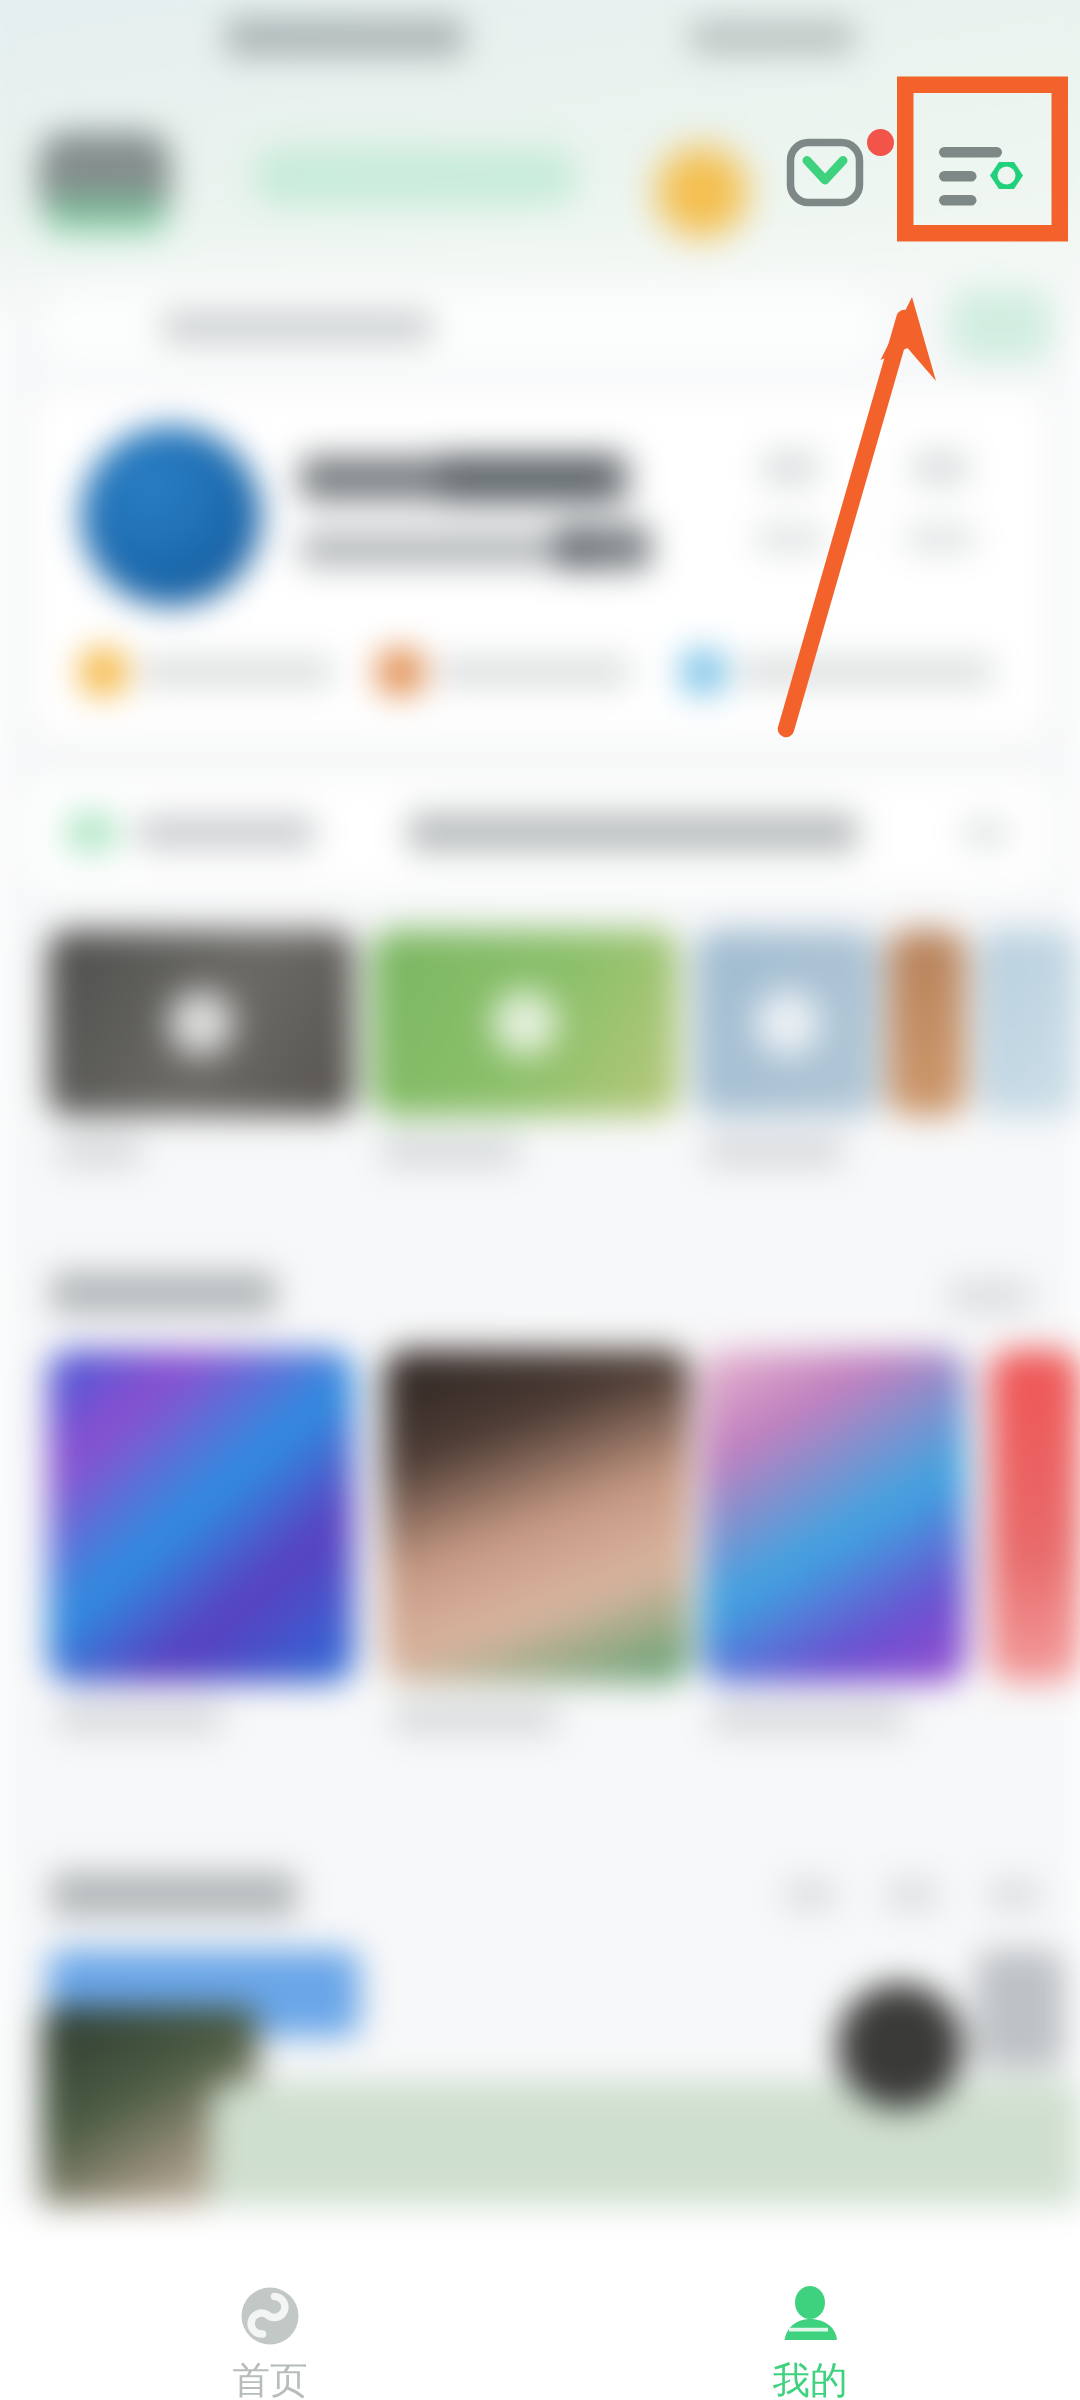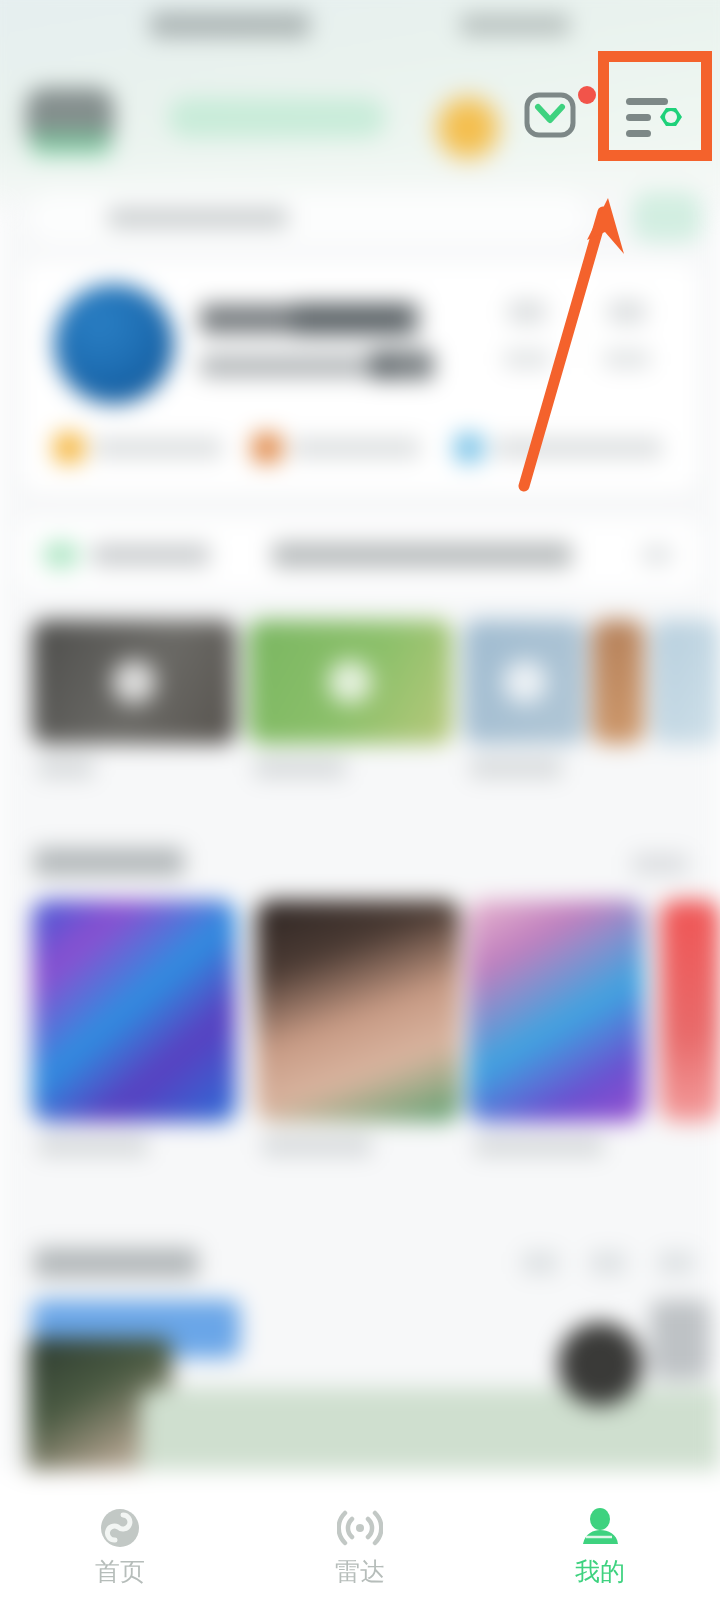--- a/index.html
+++ b/index.html
@@ -423,21 +423,21 @@
     width: 150px; height: 310px;
     overflow: visible;
   }
 
   
   .tabbar-sharp {
     position: absolute;
     left: 0; right: 0; bottom: 0;
     height: 130px;
     display: flex;
-    align-items: center;
+    align-items: flex-end;
     padding-top: 18px;
     box-sizing: border-box;
   }
   .tab {
     flex: 1;
     display: flex;
     flex-direction: column;
     align-items: center;
     gap: 8px;
   }
@@ -600,32 +600,20 @@
       <span class="ticon">
         <svg width="44" height="44" viewBox="0 0 44 44">
           <circle cx="22" cy="22" r="19" fill="#c2c8c5"></circle>
           <path d="M25 9 a7 7 0 1 1 -5 12 a7 7 0 1 0 -3 13" stroke="#f2f5f3" stroke-width="5" fill="none" stroke-linecap="round"></path>
         </svg>
       </span>
       <span class="tlabel">首页</span>
     </div>
 
 
-    <div class="tab">
-      <span class="ticon">
-        <svg width="46" height="44" viewBox="0 0 46 44">
-          <circle cx="23" cy="22" r="4" fill="#c2c8c5"></circle>
-          <path d="M15 13 a12 12 0 0 0 0 18" stroke="#c2c8c5" stroke-width="4.5" fill="none" stroke-linecap="round"></path>
-          <path d="M31 13 a12 12 0 0 1 0 18" stroke="#c2c8c5" stroke-width="4.5" fill="none" stroke-linecap="round"></path>
-          <path d="M8 7 a21 21 0 0 0 0 30" stroke="#c2c8c5" stroke-width="4.5" fill="none" stroke-linecap="round"></path>
-          <path d="M38 7 a21 21 0 0 1 0 30" stroke="#c2c8c5" stroke-width="4.5" fill="none" stroke-linecap="round"></path>
-        </svg>
-      </span>
-      <span class="tlabel">雷达</span>
-    </div>
 
 
     <div class="tab active">
       <span class="ticon">
         <svg width="44" height="44" viewBox="0 0 44 44">
           <ellipse cx="22" cy="13" rx="10" ry="11" fill="#3ed27f"></ellipse>
           <path d="M5 38 C7 27, 16 24, 22 24 C30 24, 39 28, 40 38 Z" fill="#3ed27f"></path>
           <path d="M8 31 l26 0" stroke="#dff6e8" stroke-width="2.5"></path>
         </svg>
       </span>

